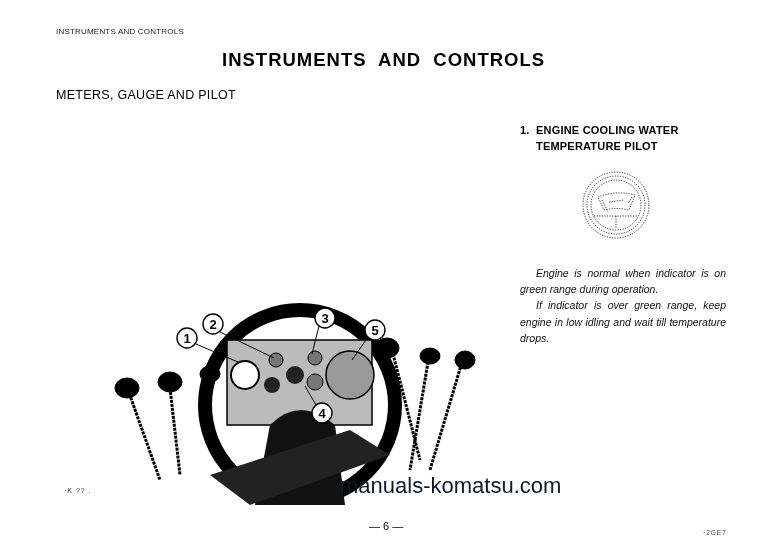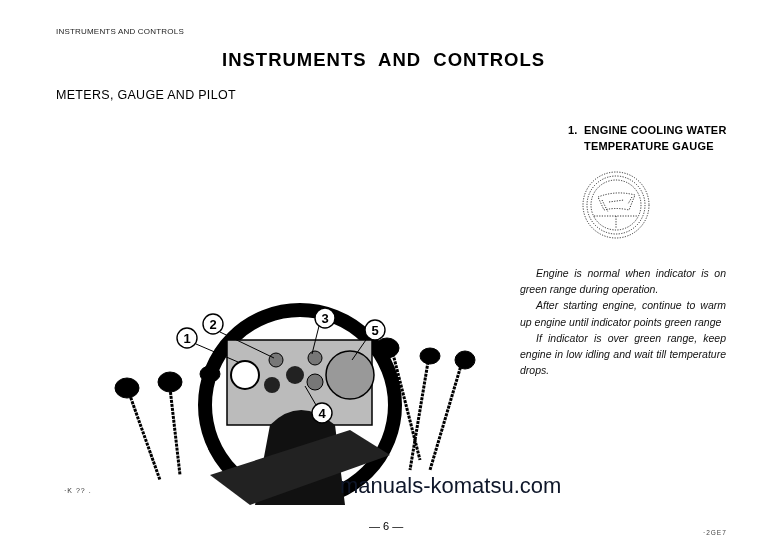--- a/index.html
+++ b/index.html
@@ -1,21 +1,21 @@
 <!DOCTYPE html>
 <html><head>
   <meta charset="utf-8">
   <style>
     html, body { margin: 0; padding: 0; background: #ffffff; }
     body { width: 779px; height: 559px; position: relative; overflow: hidden; font-family: "Liberation Sans", sans-serif; color: #000; }
     .abs { position: absolute; }
     .running-head { left: 56px; top: 27px; font-size: 8px; letter-spacing: 0.2px; color: #222; }
     .page-title { left: 222px; top: 49px; font-size: 18.5px; font-weight: bold; letter-spacing: 1px; word-spacing: 6px; }
     .section-title { left: 56px; top: 87px; font-size: 12.5px; font-weight: normal; line-height: 16px; letter-spacing: 0.3px; }
-    .item-title { left: 520px; top: 122px; font-size: 11px; font-weight: bold; line-height: 16px; letter-spacing: 0.2px; margin-left: 48px; }
+    .item-title { left: 520px; top: 122px; font-size: 11px; font-weight: bold; line-height: 16px; letter-spacing: 0.2px; }
     .item-title .num { display: inline-block; width: 16px; }
     .item-title .indent { padding-left: 16px; }
     .gauge { left: 580px; top: 170px; width: 72px; height: 70px; }
     .body-text { left: 520px; top: 265px; width: 206px; font-size: 10.5px; line-height: 16.2px; text-align: justify; color: #111; }
     .body-text p { margin: 0; text-indent: 16px; font-style: italic; }
     .illustration { left: 90px; top: 280px; width: 410px; height: 225px; }
     .fig-code-left { left: 64px; top: 487px; font-size: 7px; color: #333; letter-spacing: 1px; }
     .watermark { left: 340px; top: 473px; font-size: 22px; color: #0f172a; }
     .page-number { left: 369px; top: 520px; font-size: 11px; }
     .fig-code-right { left: 703px; top: 529px; font-size: 6.5px; color: #444; letter-spacing: 1px; }
@@ -26,41 +26,40 @@
 <div class="abs running-head">INSTRUMENTS AND CONTROLS</div>
 
 <div class="abs page-title">INSTRUMENTS AND CONTROLS</div>
 
 <div class="abs section-title">
   <div>METERS, GAUGE AND PILOT</div>
 </div>
 
 <div class="abs item-title">
   <div><span class="num">1.</span><span>ENGINE COOLING WATER</span></div>
-  <div class="indent">TEMPERATURE GAUGE</div>
+  <div class="indent">TEMPERATURE PILOT</div>
 </div>
 
 <div class="abs gauge">
   <svg width="72" height="70" viewBox="0 0 72 70">
     <g fill="none" stroke="#000" stroke-width="0.8" stroke-dasharray="1.2 1.4">
       <circle cx="36" cy="35" r="33"></circle>
       <circle cx="36" cy="35" r="29"></circle>
       <circle cx="36" cy="35" r="25"></circle>
       <path d="M18 27 Q36 20 55 25 L49 40 Q36 37 24 40 Z"></path>
       <path d="M22 30 L28 42 M52 27 L48 34"></path>
       <path d="M14 46 L58 46"></path>
       <path d="M36 46 L36 58"></path>
       <path d="M29 32 L44 30"></path>
     </g>
   </svg>
 </div>
 
 <div class="abs body-text">
   <p>Engine is normal when indicator is on green range during operation.</p>
-  <p>After starting engine, continue to warm up engine until indicator points green range</p>
   <p>If indicator is over green range, keep engine in low idling and wait till temperature drops.</p>
 </div>
 
 <div class="abs illustration">
   <svg width="410" height="225" viewBox="0 0 410 225">
 
     <g fill="#000" stroke="#000">
       <line x1="38" y1="110" x2="70" y2="200" stroke-width="3" stroke-dasharray="3 1"></line>
       <ellipse cx="37" cy="108" rx="12" ry="10"></ellipse>
       <line x1="80" y1="108" x2="90" y2="195" stroke-width="3" stroke-dasharray="3 1"></line>

